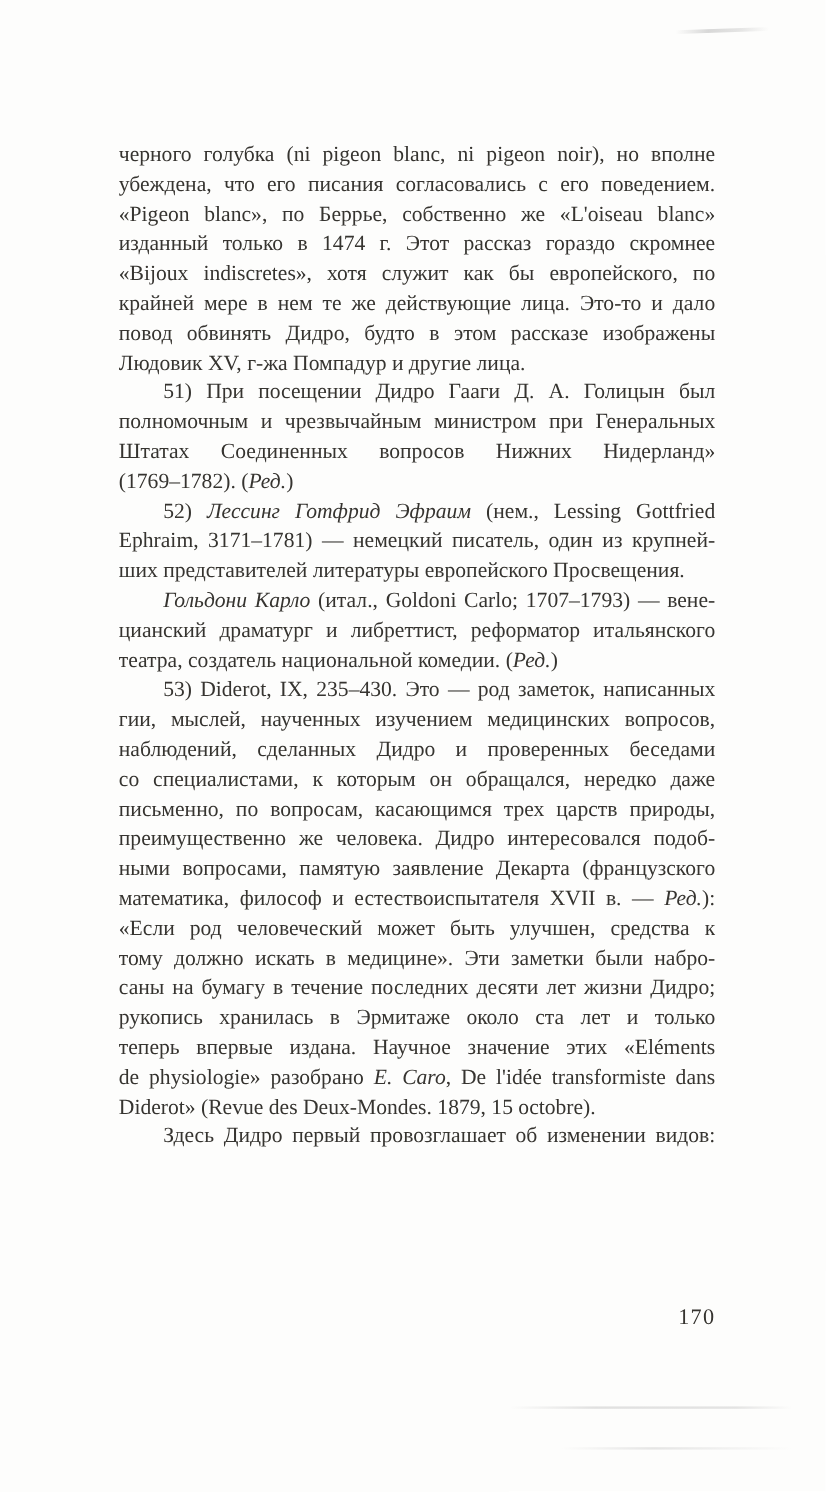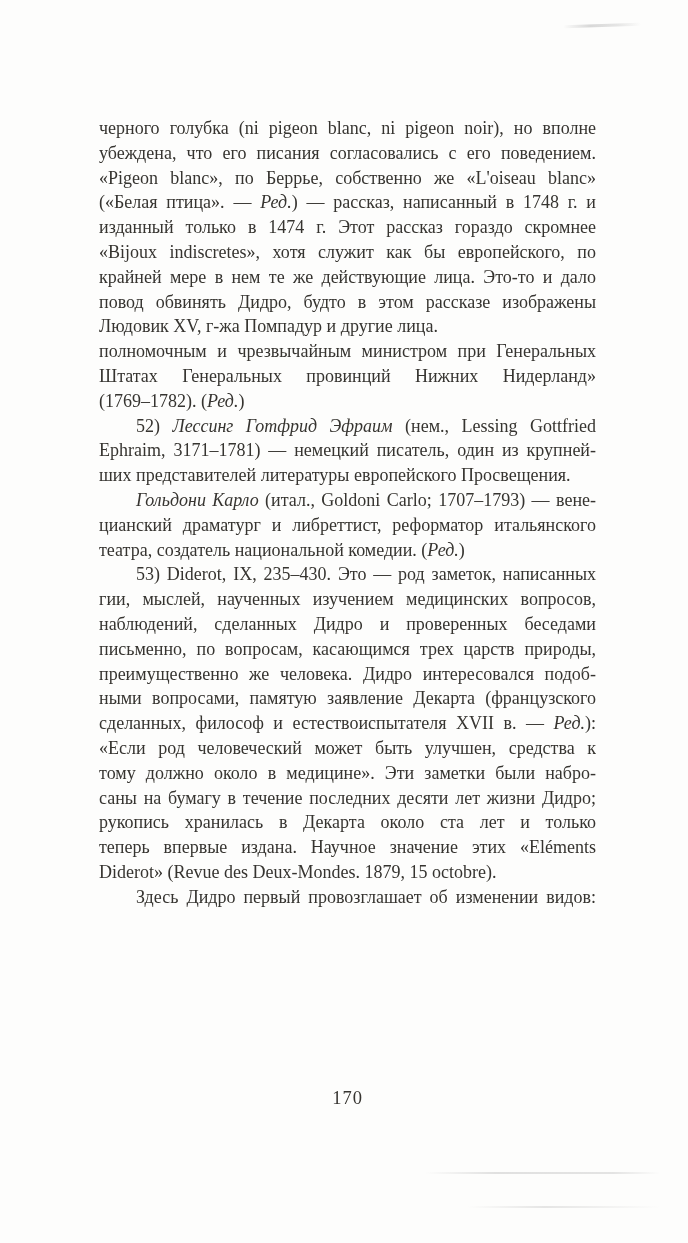--- a/index.html
+++ b/index.html
@@ -38,21 +38,21 @@
     padding-left: 37px;
   }
   .line i {
     font-style: italic;
   }
   .page-number {
     position: absolute;
     left: 99px;
     top: 1088px;
     width: 497px;
-    text-align: center;
+    text-align: right;
     font-size: 18.5px;
     letter-spacing: 1px;
   }
   .artifact {
     position: absolute;
     pointer-events: none;
   }
   .artifact.top-smudge {
     left: 563px; top: 24px; width: 78px; height: 3px;
     background: linear-gradient(90deg, rgba(190,190,190,0) 0%, rgba(185,185,185,.55) 35%, rgba(185,185,185,.35) 70%, rgba(190,190,190,0) 100%);
@@ -70,46 +70,48 @@
 </style>
 </head>
 <body>
 
 <div class="page">
   <div class="artifact top-smudge"></div>
   <div class="text-block" id="text-block">
       <div class="line j"><span>черного голубка (ni pigeon blanc, ni pigeon noir), но вполне</span></div>
       <div class="line j"><span>убеждена, что его писания согласовались с его поведением.</span></div>
       <div class="line j"><span>«Pigeon blanc», по Беррье, собственно же «L'oiseau blanc»</span></div>
-      <div class="line j"><span>(«Белая птица». — </span><i>Ред.</i><span>) — рассказ, написанный в 1748 г. и</span></div>
       <div class="line j"><span>изданный только в 1474 г. Этот рассказ гораздо скромнее</span></div>
       <div class="line j"><span>«Bijoux indiscretes», хотя служит как бы европейского, по</span></div>
       <div class="line j"><span>крайней мере в нем те же действующие лица. Это-то и дало</span></div>
       <div class="line j"><span>повод обвинять Дидро, будто в этом рассказе изображены</span></div>
       <div class="line"><span>Людовик XV, г-жа Помпадур и другие лица.</span></div>
+      <div class="line j ind"><span>51) При посещении Дидро Гааги Д. А. Голицын был</span></div>
       <div class="line j"><span>полномочным и чрезвычайным министром при Генеральных</span></div>
-      <div class="line j"><span>Штатах Генеральных провинций Нижних Нидерланд»</span></div>
+      <div class="line j"><span>Штатах Соединенных вопросов Нижних Нидерланд»</span></div>
       <div class="line"><span>(1769–1782). (</span><i>Ред.</i><span>)</span></div>
       <div class="line j ind"><span>52) </span><i>Лессинг Готфрид Эфраим</i><span> (нем., Lessing Gottfried</span></div>
       <div class="line j"><span>Ephraim, 3171–1781) — немецкий писатель, один из крупней-</span></div>
       <div class="line"><span>ших представителей литературы европейского Просвещения.</span></div>
       <div class="line j ind"><i>Гольдони Карло</i><span> (итал., Goldoni Carlo; 1707–1793) — вене-</span></div>
       <div class="line j"><span>цианский драматург и либреттист, реформатор итальянского</span></div>
       <div class="line"><span>театра, создатель национальной комедии. (</span><i>Ред.</i><span>)</span></div>
       <div class="line j ind"><span>53) Diderot, IX, 235–430. Это — род заметок, написанных</span></div>
       <div class="line j"><span>гии, мыслей, наученных изучением медицинских вопросов,</span></div>
       <div class="line j"><span>наблюдений, сделанных Дидро и проверенных беседами</span></div>
+      <div class="line j"><span>со специалистами, к которым он обращался, нередко даже</span></div>
       <div class="line j"><span>письменно, по вопросам, касающимся трех царств природы,</span></div>
       <div class="line j"><span>преимущественно же человека. Дидро интересовался подоб-</span></div>
       <div class="line j"><span>ными вопросами, памятую заявление Декарта (французского</span></div>
-      <div class="line j"><span>сделанных, философ и естествоиспытателя XVII в. — </span><i>Ред.</i><span>):</span></div>
+      <div class="line j"><span>математика, философ и естествоиспытателя XVII в. — </span><i>Ред.</i><span>):</span></div>
       <div class="line j"><span>«Если род человеческий может быть улучшен, средства к</span></div>
-      <div class="line j"><span>тому должно около в медицине». Эти заметки были набро-</span></div>
+      <div class="line j"><span>тому должно искать в медицине». Эти заметки были набро-</span></div>
       <div class="line j"><span>саны на бумагу в течение последних десяти лет жизни Дидро;</span></div>
-      <div class="line j"><span>рукопись хранилась в Декарта около ста лет и только</span></div>
+      <div class="line j"><span>рукопись хранилась в Эрмитаже около ста лет и только</span></div>
       <div class="line j"><span>теперь впервые издана. Научное значение этих «Eléments</span></div>
+      <div class="line j"><span>de physiologie» разобрано </span><i>E. Caro</i><span>, De l'idée transformiste dans</span></div>
       <div class="line"><span>Diderot» (Revue des Deux-Mondes. 1879, 15 octobre).</span></div>
       <div class="line j ind"><span>Здесь Дидро первый провозглашает об изменении видов:</span></div>
     </div>
   <div class="page-number">170</div>
   <div class="artifact bottom-line-1"></div>
   <div class="artifact bottom-line-2"></div>
 </div>
 
 </body></html>

